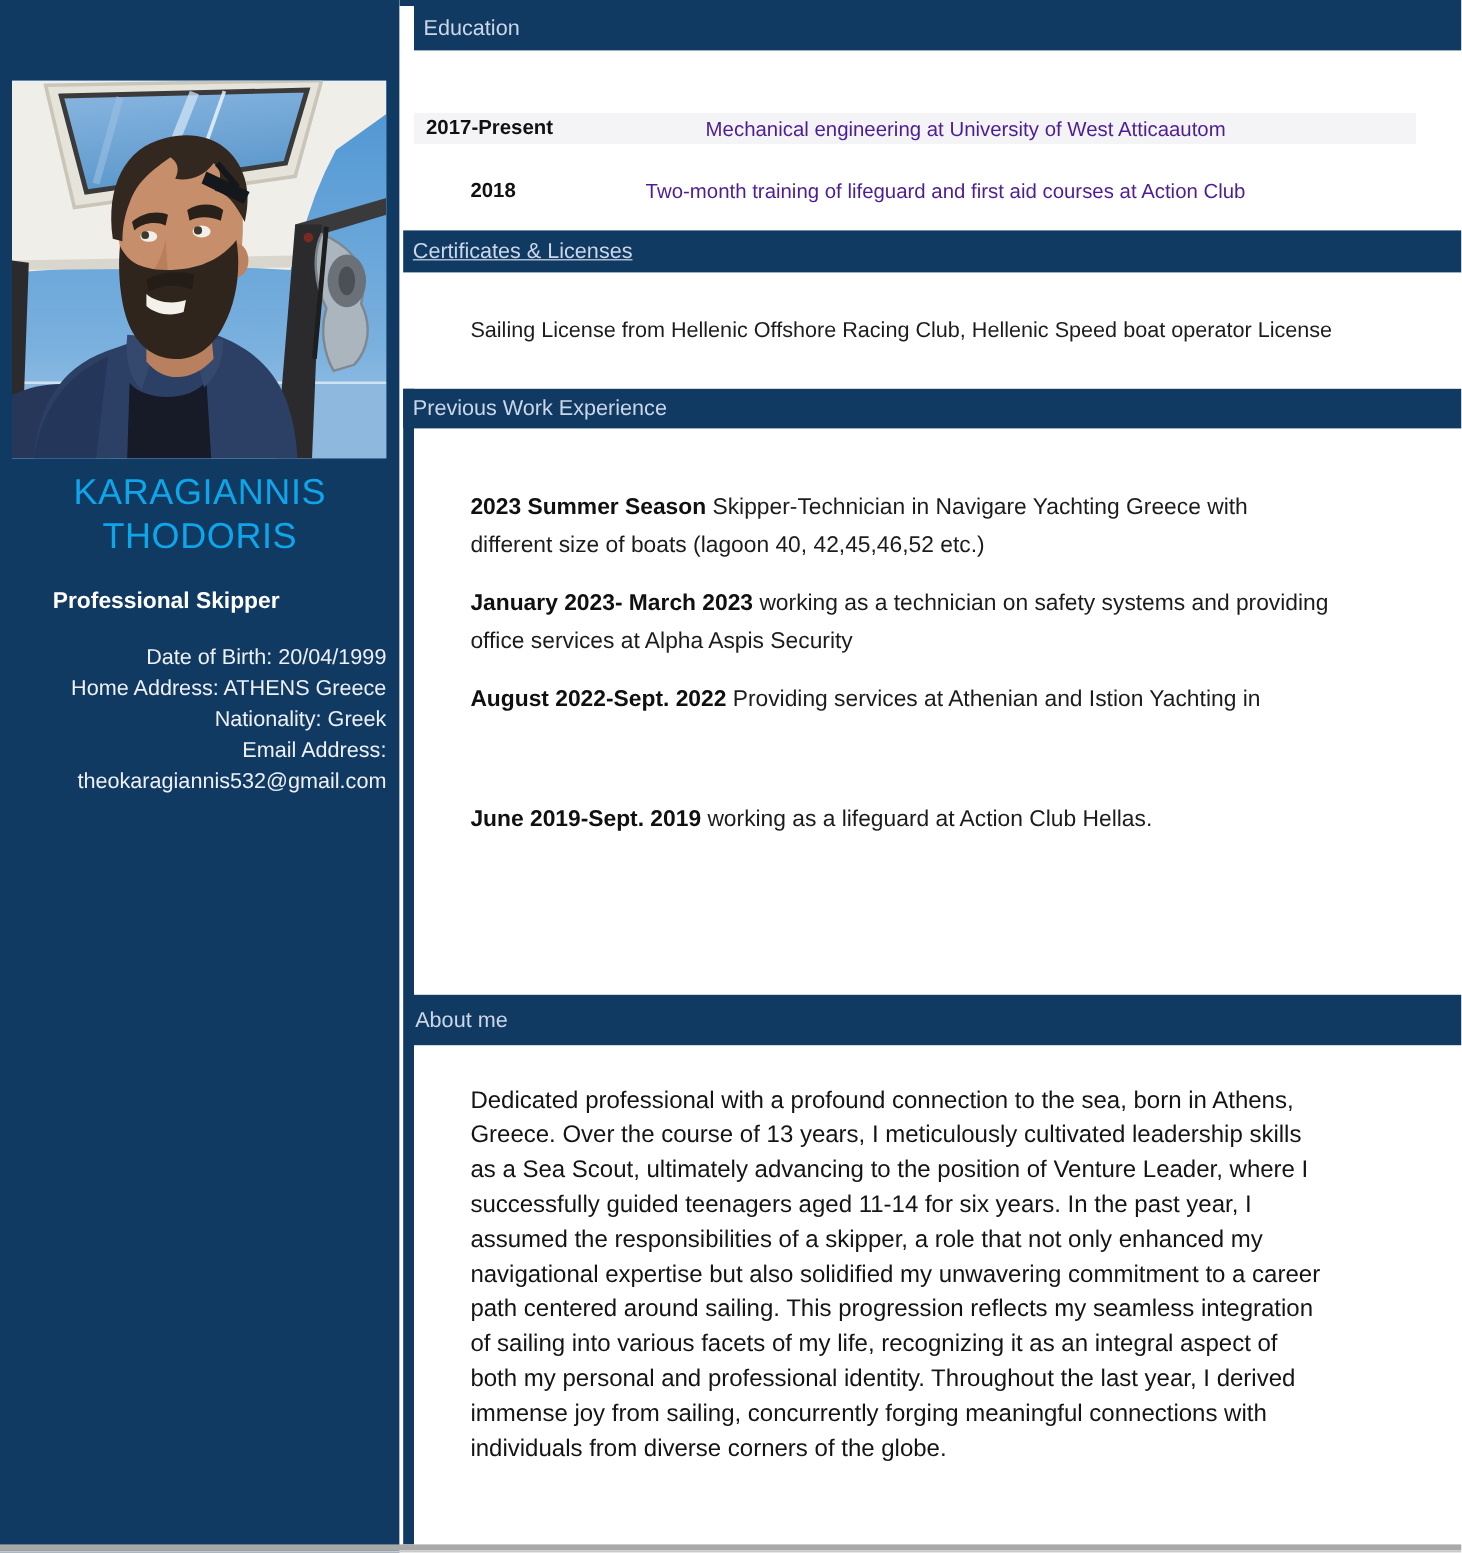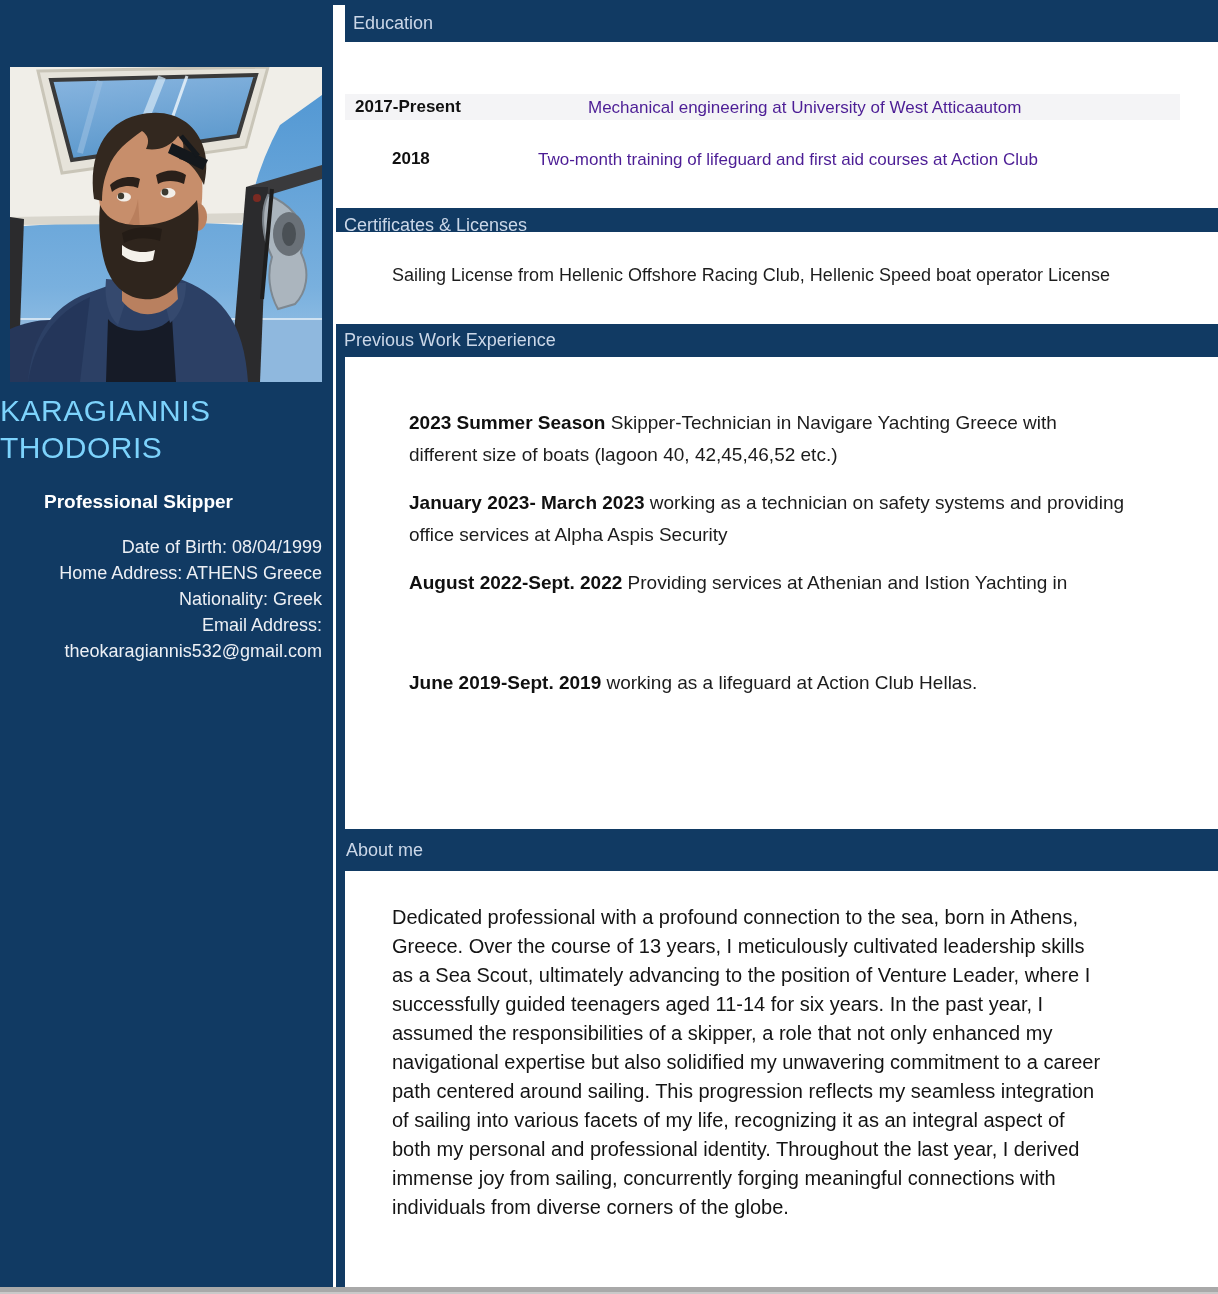--- a/index.html
+++ b/index.html
@@ -14,21 +14,21 @@
     position:absolute; left:0; top:0; width:333px; height:1294px;
     background:#113a63; color:#fff;
   }
   .photo {
     position:absolute; left:10px; top:67px; width:312px; height:315px;
     overflow:hidden; background:#6aa3d8;
   }
   .photo svg { display:block; }
   .name {
     position:absolute; left:0; top:392px; width:333px;
-    color:#7dd3fc; font-size:30px; font-weight:400;
+    text-align:center; color:#0ea5e9; font-size:30px; font-weight:400;
     line-height:37px; letter-spacing:0.5px;
   }
   .role {
     position:absolute; left:0; top:491px; width:277px;
     text-align:center; color:#ffffff; font-size:19px; font-weight:700;
   }
   .contacts {
     position:absolute; left:8px; top:534px; width:314px;
     text-align:right; color:#edf0f5; font-size:18px; line-height:26px;
   }
@@ -36,21 +36,21 @@
   .main {
     position:absolute; left:333px; top:0; width:885px; height:1294px;
     background:#ffffff; color:#1c1c1c;
   }
   .top-strip { position:absolute; left:0; top:0; width:885px; height:5px; background:#113a63; }
   .section-bar {
     position:absolute; right:0; background:#113a63; color:#cbd7e8;
     font-size:18px; padding-left:8px;
   }
   .bar-education    { left:12px; top:5px;   height:37px; line-height:37px; }
-  .bar-certificates { left:3px;  top:208px; height:24px; line-height:35px; }
+  .bar-certificates { left:3px;  top:192px; height:35px; line-height:35px;text-decoration:underline; }
   .bar-work         { left:3px;  top:324px; height:33px; line-height:33px; }
   .bar-about        { left:5px;  top:829px; height:42px; line-height:42px; }
   .left-rail {
     position:absolute; left:3px; top:324px; width:9px; height:963px; background:#113a63;
   }
   
   .edu-row { position:absolute; height:26px; font-size:17px; }
   .edu-row-1 { left:12px; top:94px;  width:835px; background:#f4f4f6; }
   .edu-row-2 { left:12px; top:146px; width:835px; background:#ffffff; }
   .edu-period { position:absolute; top:3px; font-weight:700; color:#111; }
@@ -59,21 +59,21 @@
   .edu-desc { position:absolute; top:4px; color:#4c1d95; }
   .edu-row-1 .edu-desc { left:243px; }
   .edu-row-2 .edu-desc { left:193px; }
   
   .cert-text {
     position:absolute; left:59px; top:265px; width:800px;
     font-size:18px; color:#1c1c1c;
   }
   
   .work-block {
-    position:absolute; left:76px; top:407px; width:720px;
+    position:absolute; left:59px; top:407px; width:720px;
     font-size:19px; line-height:32px; color:#1c1c1c;
   }
   .work-entry { margin-bottom:16px; }
   .work-entry.gap-after { margin-bottom:68px; }
   .work-entry b { font-weight:700; color:#101010; }
   
   .about-text {
     position:absolute; left:59px; top:903px; width:715px;
     font-size:20px; line-height:29px; color:#141414;
   }
@@ -156,21 +156,21 @@
     </div>
 
     <h1 class="name">
       <span>KARAGIANNIS</span><br>
       <span>THODORIS</span>
     </h1>
 
     <div class="role">Professional Skipper</div>
 
     <div class="contacts">
-      <div>Date of Birth: 08/04/1999</div>
+      <div>Date of Birth: 20/04/1999</div>
       <div>Home Address: ATHENS Greece</div>
       <div>Nationality: Greek</div>
       <div>Email Address:</div>
       <div>theokaragiannis532@gmail.com</div>
     </div>
   </aside>
 
   <main class="main">
     <div class="top-strip"></div>
     <div class="left-rail"></div>

